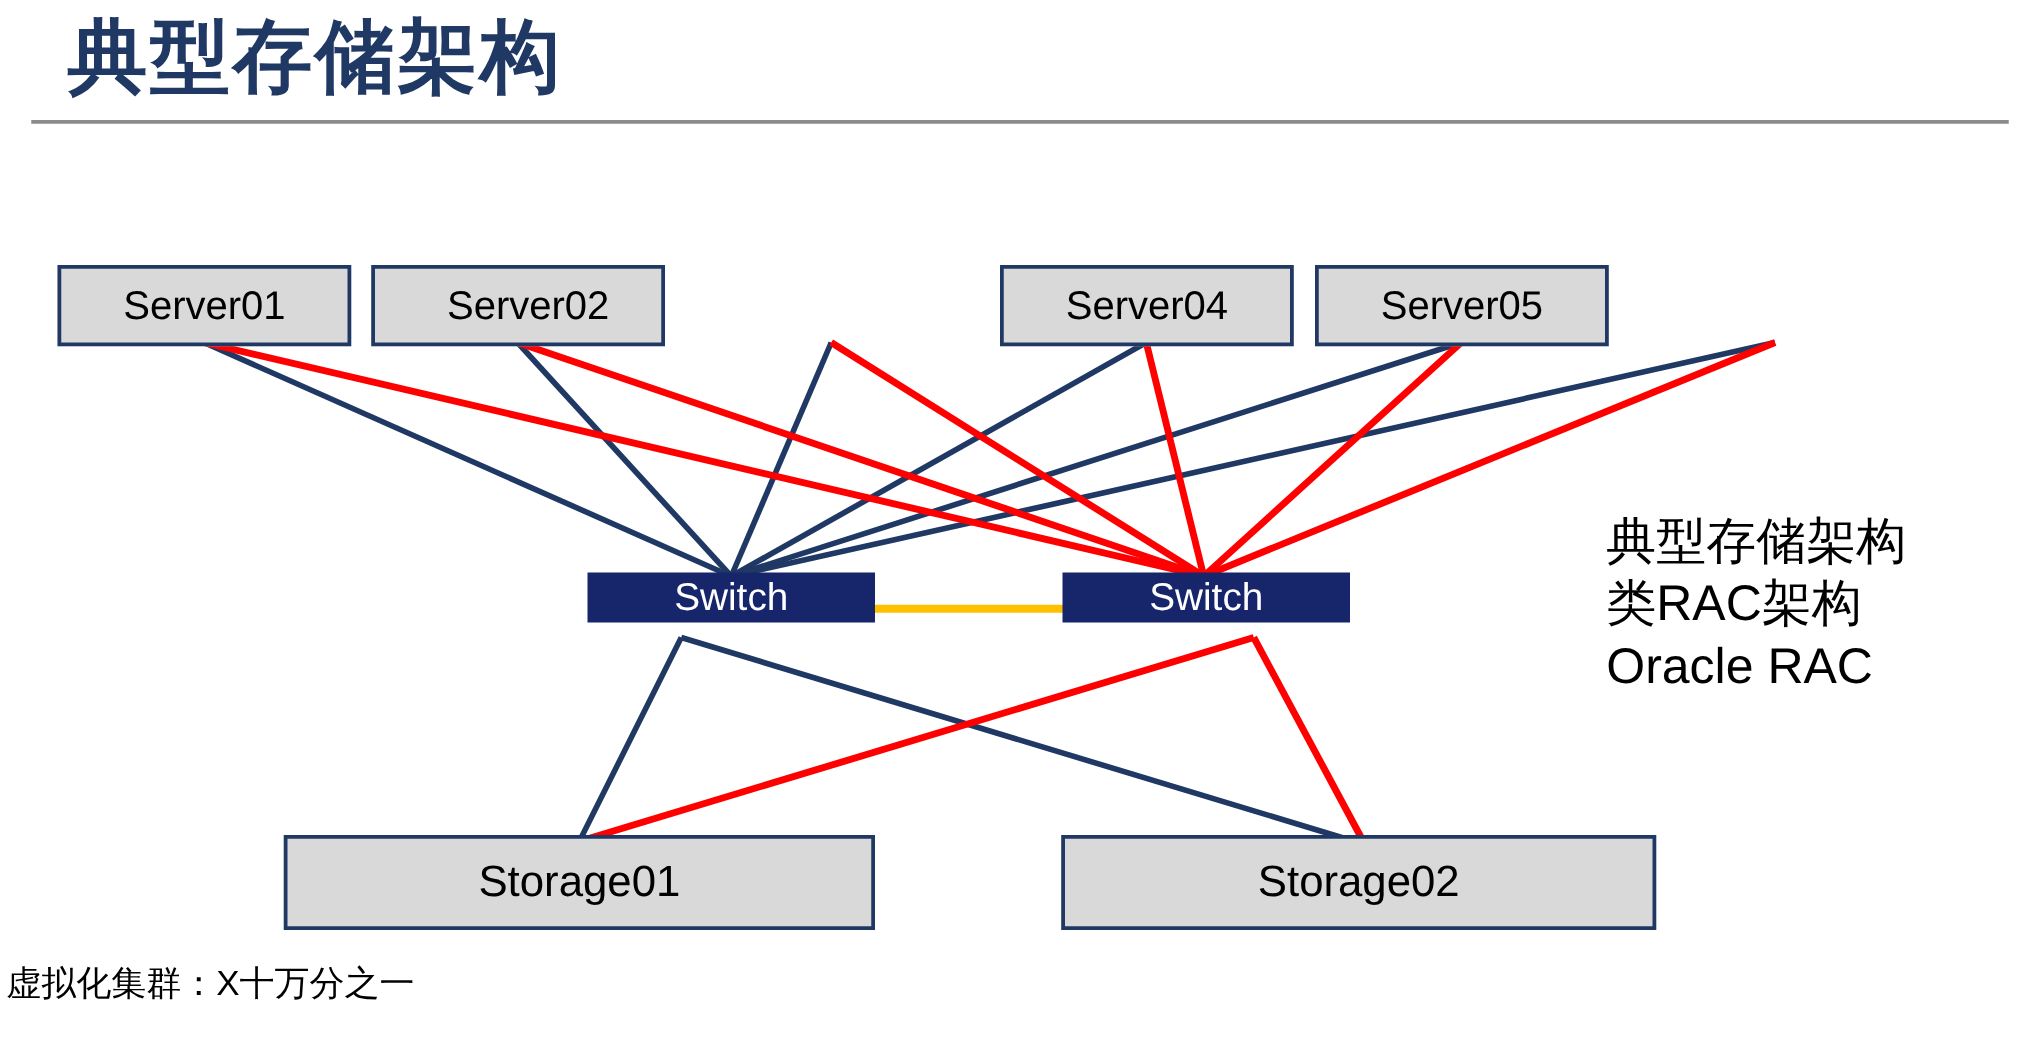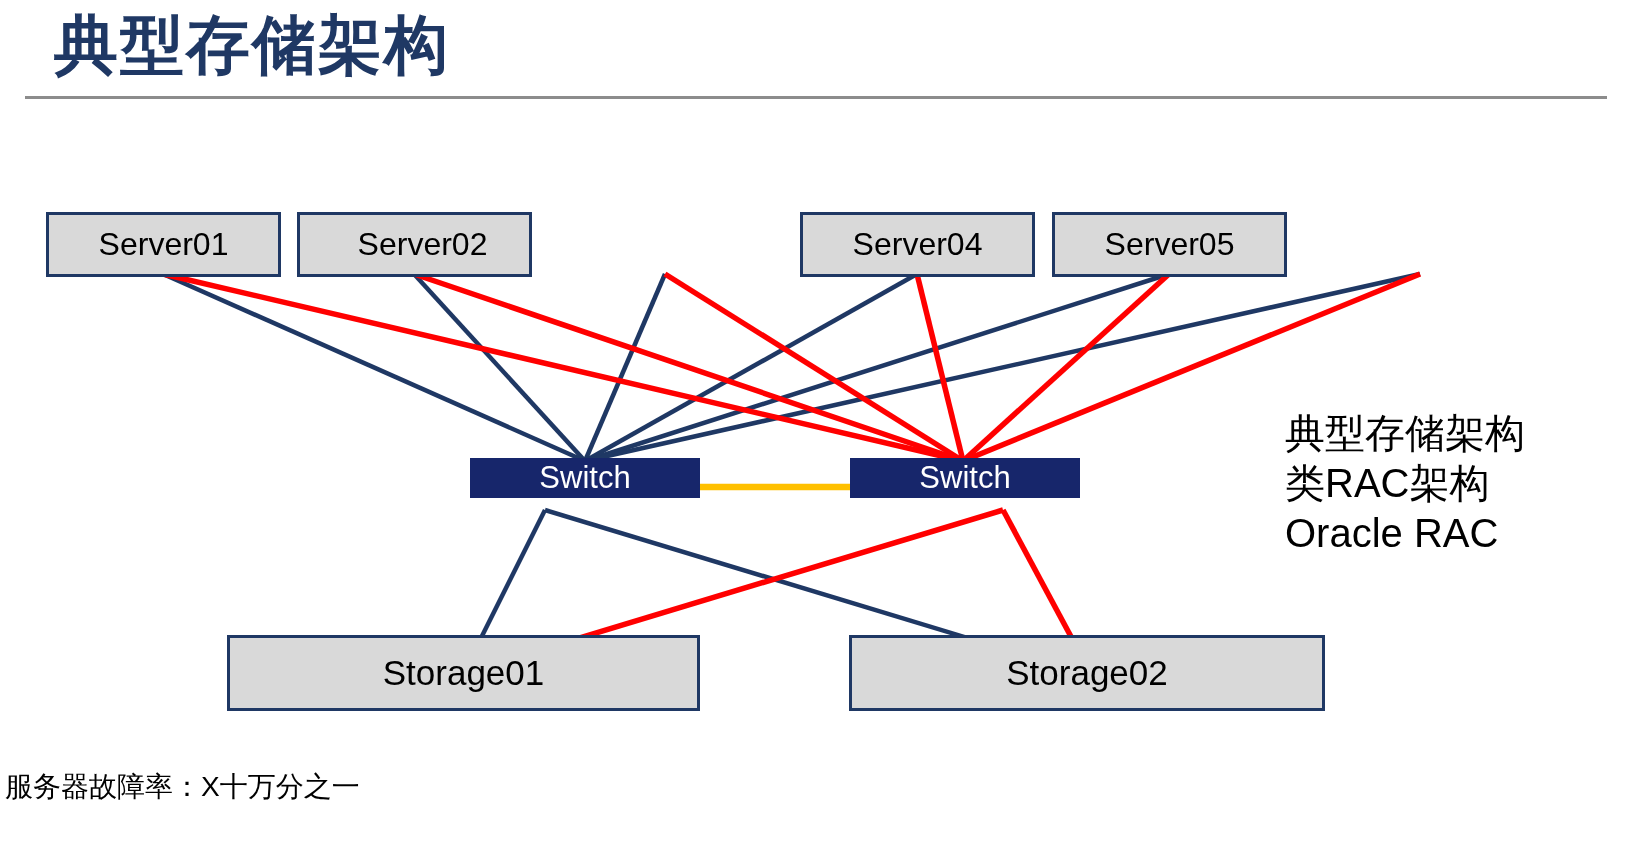--- a/index.html
+++ b/index.html
@@ -32,21 +32,21 @@
   .node{
     position:absolute;display:flex;align-items:center;justify-content:center;
     box-sizing:border-box;z-index:2;white-space:nowrap;
   }
   .server,.storage{
     background:var(--boxfill);
     border:3px solid var(--navy);
     color:#000;
   }
   .server{width:235px;height:65px;top:212px;font-size:32px;text-align:right;}
-  .storage{height:76px;top:635px;font-size:35px;}
+  .storage{height:76px;top:668px;font-size:35px;}
   .switch{
     background:var(--switchfill);color:#fff;
     width:230px;height:40px;top:458px;font-size:31px;
   }
 
   .rate-label{
     position:absolute;left:5px;font-size:28px;color:#000;z-index:3;white-space:nowrap;
   }
   .rate-server{top:374px;}
   .rate-storage{top:768px;}
@@ -93,21 +93,21 @@
   <div class="node server" style="left:297px;padding-left:16px;">Server02</div>
   <div class="node server" style="left:800px;">Server04</div>
   <div class="node server" style="left:1052px;">Server05</div>
 
   <div class="node switch" style="left:470px;">Switch</div>
   <div class="node switch" style="left:850px;">Switch</div>
 
   <div class="node storage" style="left:227px;width:473px;">Storage01</div>
   <div class="node storage" style="left:849px;width:476px;">Storage02</div>
 
-  <div class="rate-label rate-storage">服务器故障率：X十万分之一</div>
+  <div class="rate-label rate-storage">虚拟化集群：X十万分之一</div>
 
   <div class="side-note">
     <div>典型存储架构</div>
     <div>类RAC架构</div>
     <div>Oracle RAC</div>
   </div>
 
 </div>
 
 </body></html>

